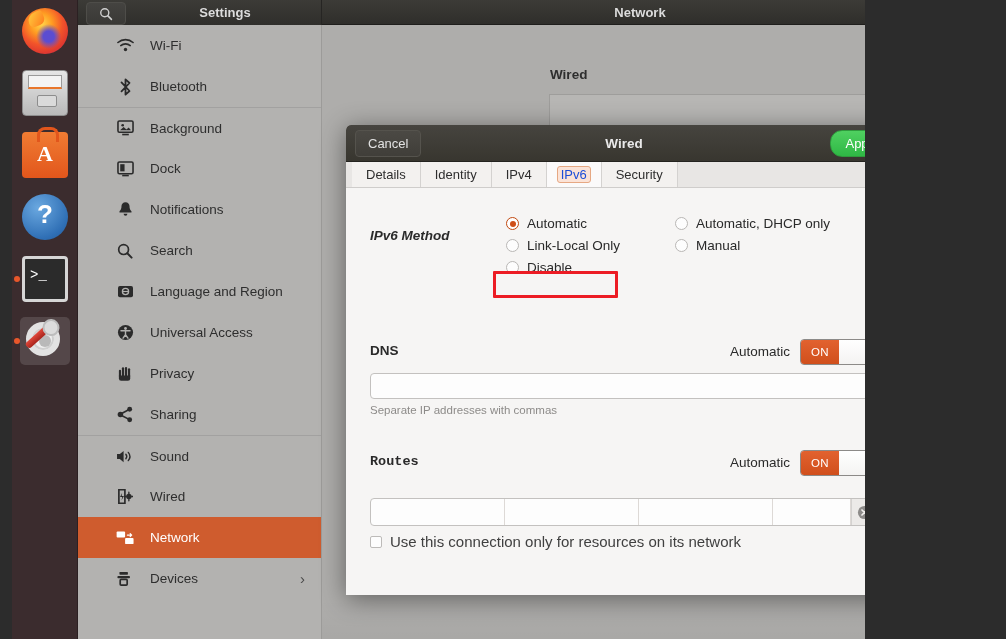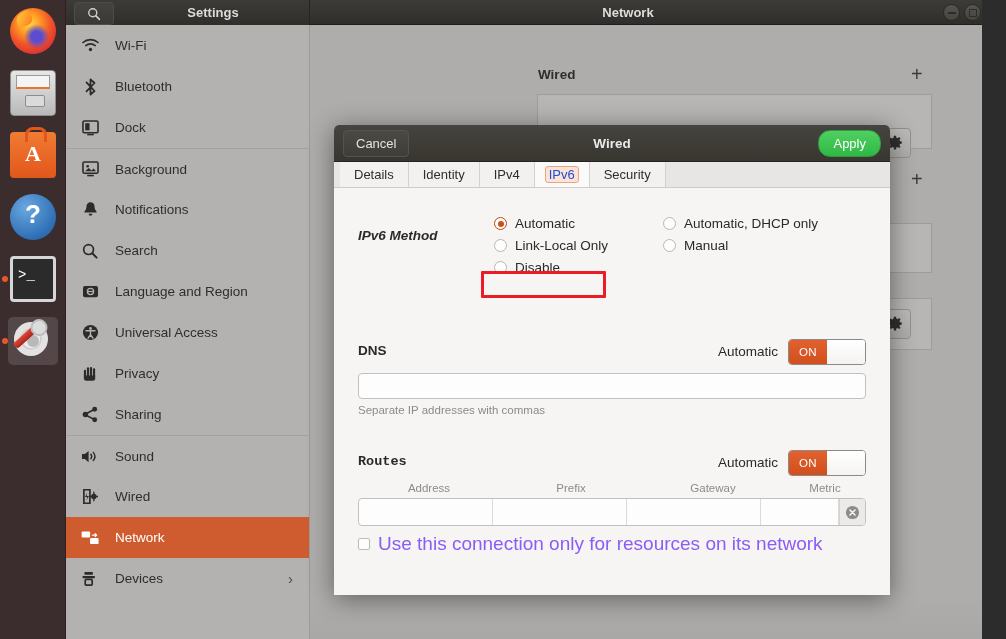--- a/index.html
+++ b/index.html
@@ -3,21 +3,21 @@
 <meta charset="utf-8">
 <style>
   * { margin:0; padding:0; box-sizing:border-box; }
   html, body {
     width:1006px; height:639px;
     overflow:hidden;
     font-family:"Liberation Sans", sans-serif;
     font-size:13px;
     background:#2c2c2c;
   }
-  #screen { position:relative; width:982px; height:639px; overflow:hidden; }
+  #screen { position:relative; width:853px; height:639px; overflow:hidden;margin-left:12px; }
 
   
   #dock {
     position:absolute; left:0; top:0; width:66px; height:639px;
     background:#3b2c2e;
     border-right:1px solid #2b2022;
     z-index:50;
   }
   .dock-item {
     position:relative;
@@ -172,21 +172,21 @@
   #sidebar {
     position:absolute; left:0; top:25px; width:244px; height:614px;
     background:#b3b2b0;
     border-right:1px solid #9c9b99;
     overflow:hidden;
   }
   .side-item {
     position:relative;
     height:41px;
     display:flex; align-items:center;
-    padding-left:13px;
+    padding-left:36px;
     color:#2e2e2e; font-size:13.5px;
   }
   .side-item .s-ic {
     width:22px; margin-right:14px;
     display:flex; align-items:center; justify-content:center;
     color:#2b2b2b;
   }
   .side-item.sep { border-top:1px solid #a2a1a0; }
   .side-item.selected {
     background:#cf5c2e; color:#ffffff;
@@ -420,41 +420,41 @@
 
       <div class="side-item">
         <span class="s-ic">
           <svg width="13" height="18" viewBox="0 0 12 18">
             <path d="M2 4.4 10 13 6 16.6V1.4L10 5 2 13.4" fill="none" stroke="#2b2b2b" stroke-width="1.8" stroke-linejoin="round" stroke-linecap="round"></path>
           </svg>
         </span>
         <span>Bluetooth</span>
       </div>
 
-      <div class="side-item">
-        <span class="s-ic">
-          <svg width="17" height="16" viewBox="0 0 18 17">
-            <rect x="1" y="1" width="16" height="12.5" rx="1.5" fill="none" stroke="#2b2b2b" stroke-width="1.7"></rect>
-            <rect x="3.4" y="3.4" width="4.6" height="7.6" fill="#2b2b2b"></rect>
-            <rect x="5.5" y="14.6" width="7" height="1.7" fill="#2b2b2b"></rect>
-          </svg>
-        </span>
-        <span>Dock</span>
-      </div>
-
       <div class="side-item sep">
         <span class="s-ic">
           <svg width="17" height="16" viewBox="0 0 18 17">
             <rect x="1" y="1" width="16" height="12" rx="1.5" fill="none" stroke="#2b2b2b" stroke-width="1.7"></rect>
             <circle cx="6" cy="5.6" r="1.4" fill="#2b2b2b"></circle>
             <path d="M3.2 11 7 7.4l3 2.6 2.4-2 2.4 3z" fill="#2b2b2b"></path>
             <rect x="5.5" y="14.6" width="7" height="1.7" fill="#2b2b2b"></rect>
           </svg>
         </span>
         <span>Background</span>
+      </div>
+
+      <div class="side-item">
+        <span class="s-ic">
+          <svg width="17" height="16" viewBox="0 0 18 17">
+            <rect x="1" y="1" width="16" height="12.5" rx="1.5" fill="none" stroke="#2b2b2b" stroke-width="1.7"></rect>
+            <rect x="3.4" y="3.4" width="4.6" height="7.6" fill="#2b2b2b"></rect>
+            <rect x="5.5" y="14.6" width="7" height="1.7" fill="#2b2b2b"></rect>
+          </svg>
+        </span>
+        <span>Dock</span>
       </div>
 
       <div class="side-item">
         <span class="s-ic">
           <svg width="15" height="17" viewBox="0 0 16 18">
             <path d="M8 1.2c-2.6 0-4.3 1.9-4.3 4.4 0 3.6-1.4 4.4-2.1 5.4-.3.5 0 1.1.6 1.1h11.6c.6 0 .9-.6.6-1.1-.7-1-2.1-1.8-2.1-5.4 0-2.5-1.7-4.4-4.3-4.4z" fill="#2b2b2b"></path>
             <path d="M6 13.6a2 2 0 0 0 4 0z" fill="#2b2b2b"></path>
           </svg>
         </span>
         <span>Notifications</span>
@@ -664,41 +664,35 @@
         <div class="text-input" style="position:absolute; left:24px; right:24px; top:185px;"></div>
         <div class="hint" style="position:absolute; left:24px; top:216px;">Separate IP addresses with commas</div>
 
         <div style="position:absolute; left:24px; top:266px;font-family:Liberation Mono, monospace;" class="lbl-bold">Routes</div>
         <div style="position:absolute; right:112px; top:267px; font-size:13.5px; color:#2a2a2a;">Automatic</div>
         <div class="toggle" style="position:absolute; right:24px; top:262px;">
           <div class="on">ON</div>
           <div class="knob"></div>
         </div>
 
-        <div class="routes-hdr" style="position:absolute; left:24px; right:24px; top:294px;">
-          <span style="width:142px; text-align:center;">Address</span>
-          <span style="width:142px; text-align:center;">Prefix</span>
-          <span style="width:142px; text-align:center;">Gateway</span>
-          <span style="width:82px; text-align:center;">Metric</span>
-        </div>
 
         <div class="routes-row" style="position:absolute; left:24px; right:24px; top:310px;">
           <div class="cell" style="width:142px;"></div>
           <div class="cell" style="width:142px;"></div>
           <div class="cell" style="width:142px;"></div>
           <div class="cell" style="width:82px;"></div>
           <div class="clear-btn">
             <svg width="15" height="15" viewBox="0 0 16 16">
               <circle cx="8" cy="8" r="7" fill="#8d8b89"></circle>
               <path d="M5.3 5.3 10.7 10.7M10.7 5.3 5.3 10.7" stroke="#f3f1ef" stroke-width="1.7" stroke-linecap="round"></path>
             </svg>
           </div>
         </div>
 
         <div style="position:absolute; left:24px; top:345px; display:flex; align-items:center;">
           <span class="checkbox"></span>
-          <span style="font-size:19px; color:#8b5cf6;">Use this connection only for resources on its network</span>
+          <span style="font-size:15px; color:#404040;">Use this connection only for resources on its network</span>
         </div>
 
       </div>
     </div>
   </div>
 </div>
 
 </body></html>

